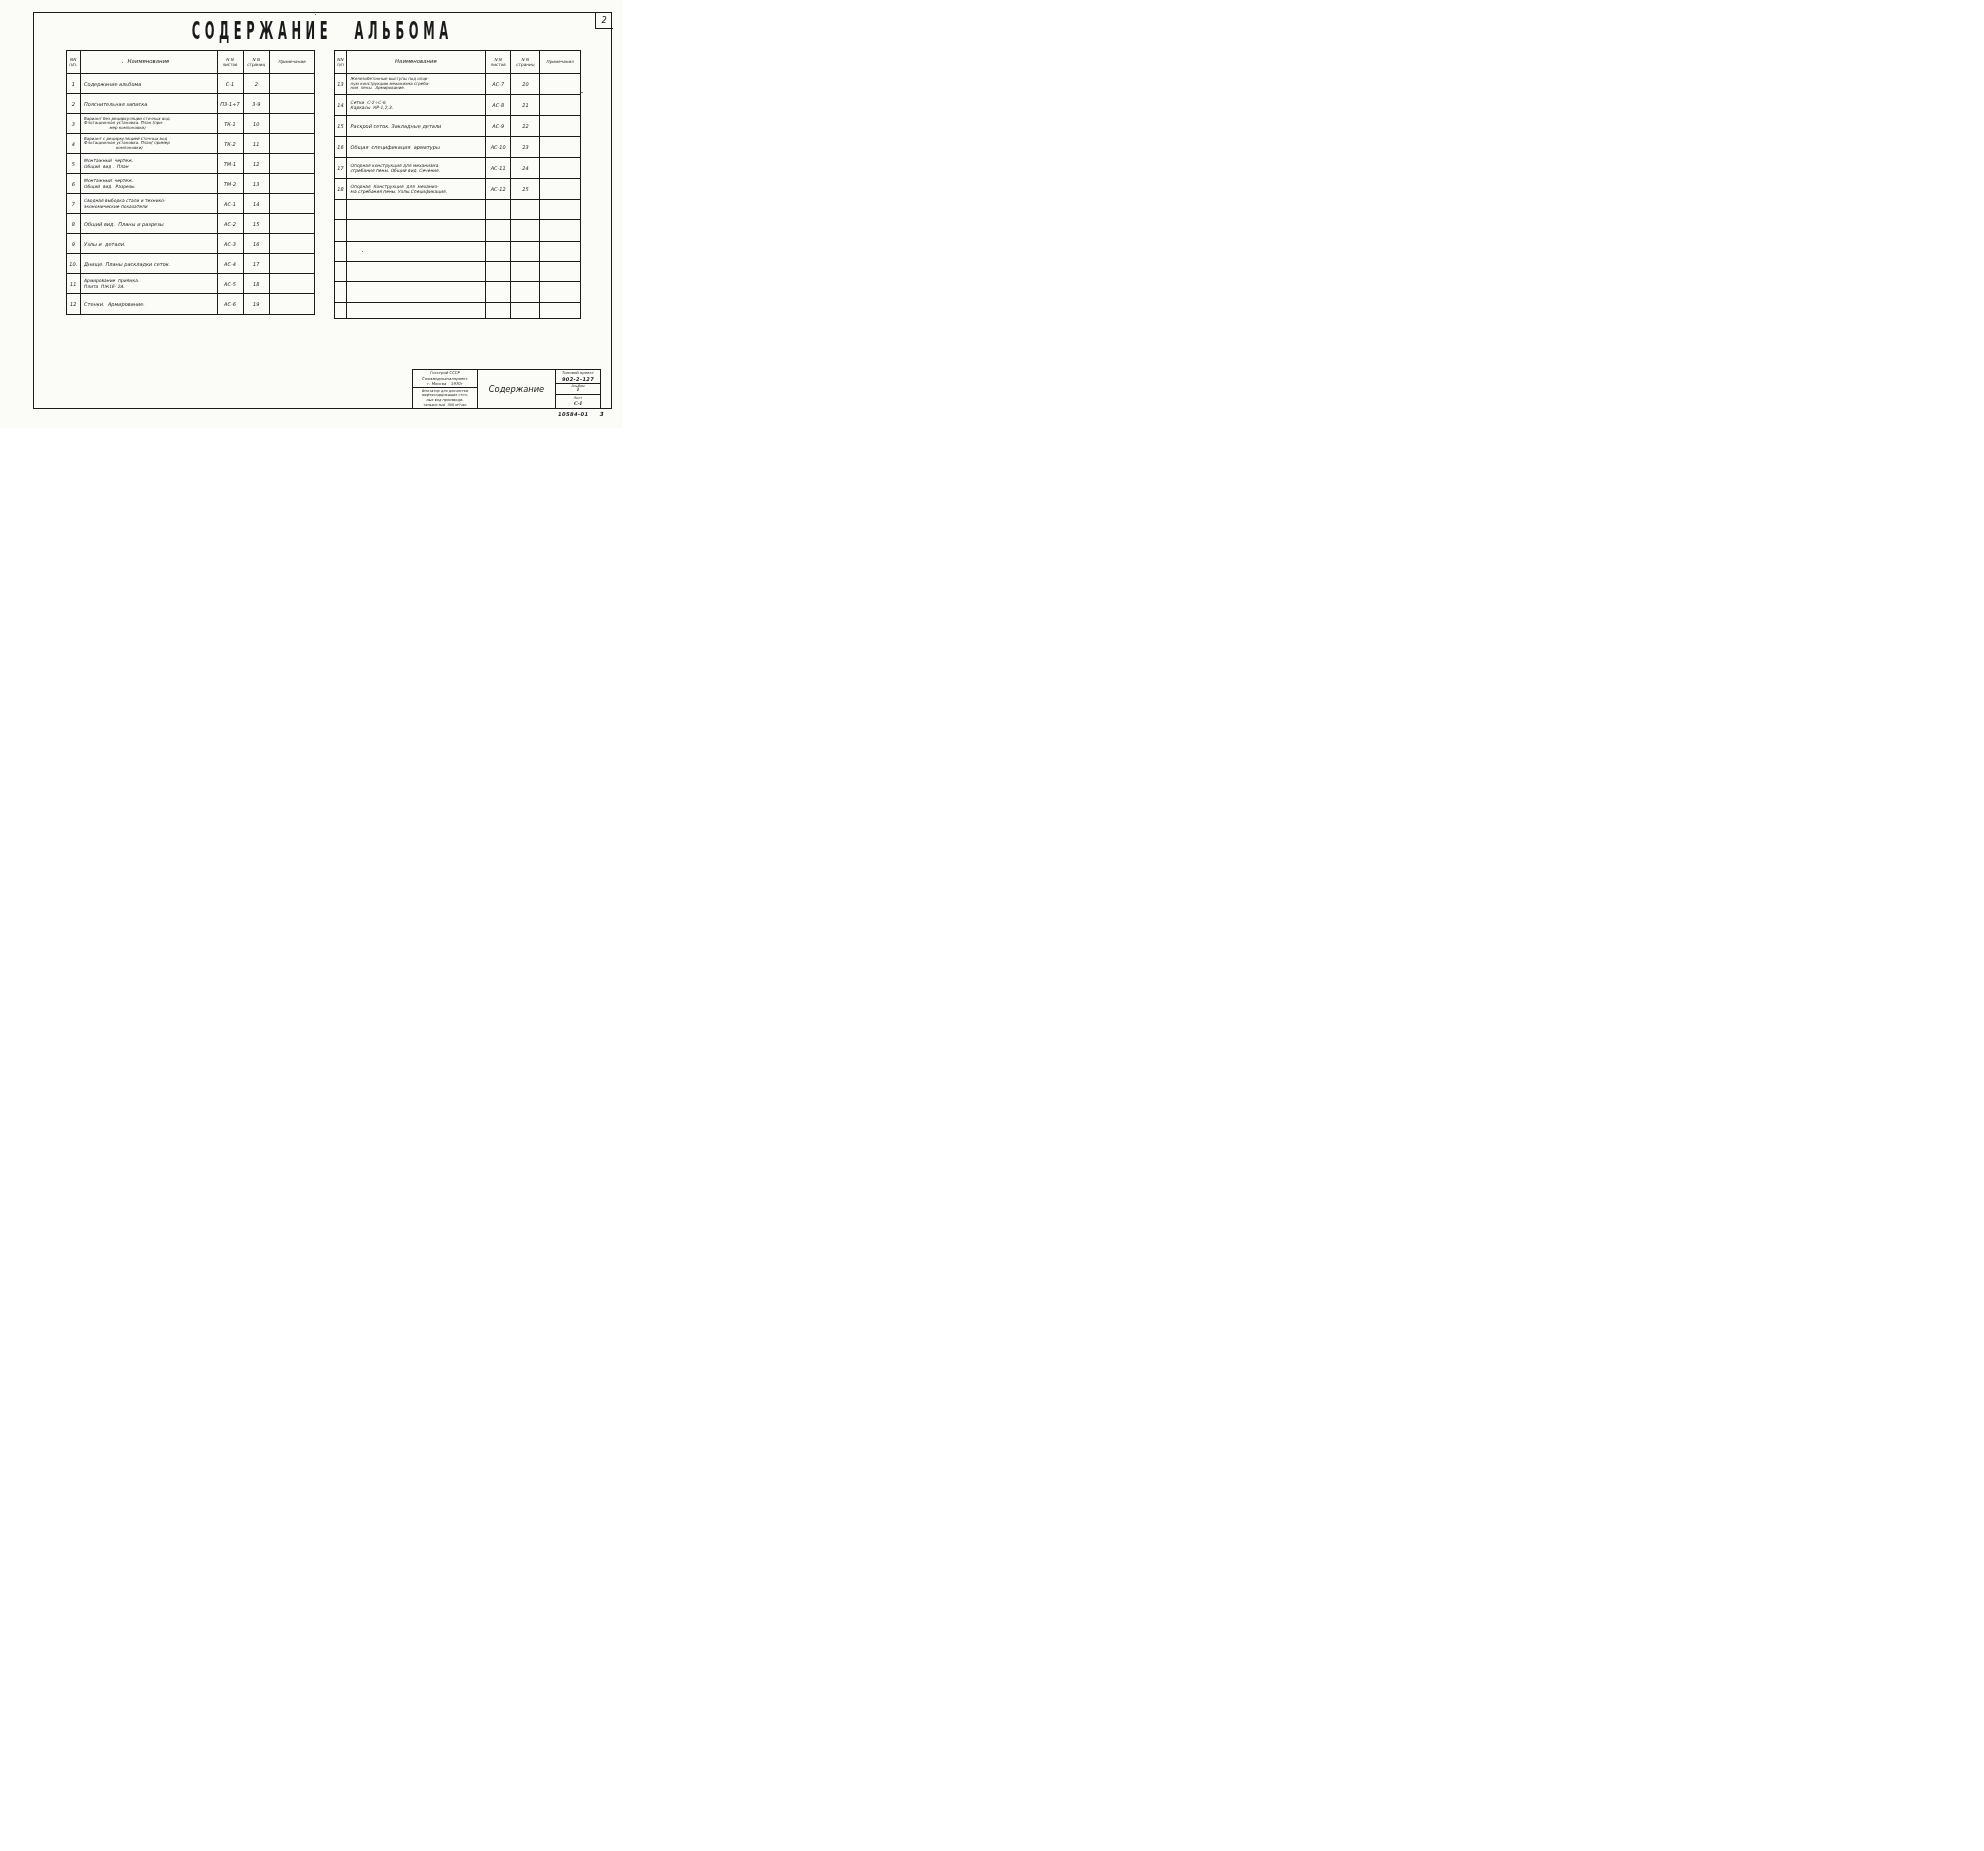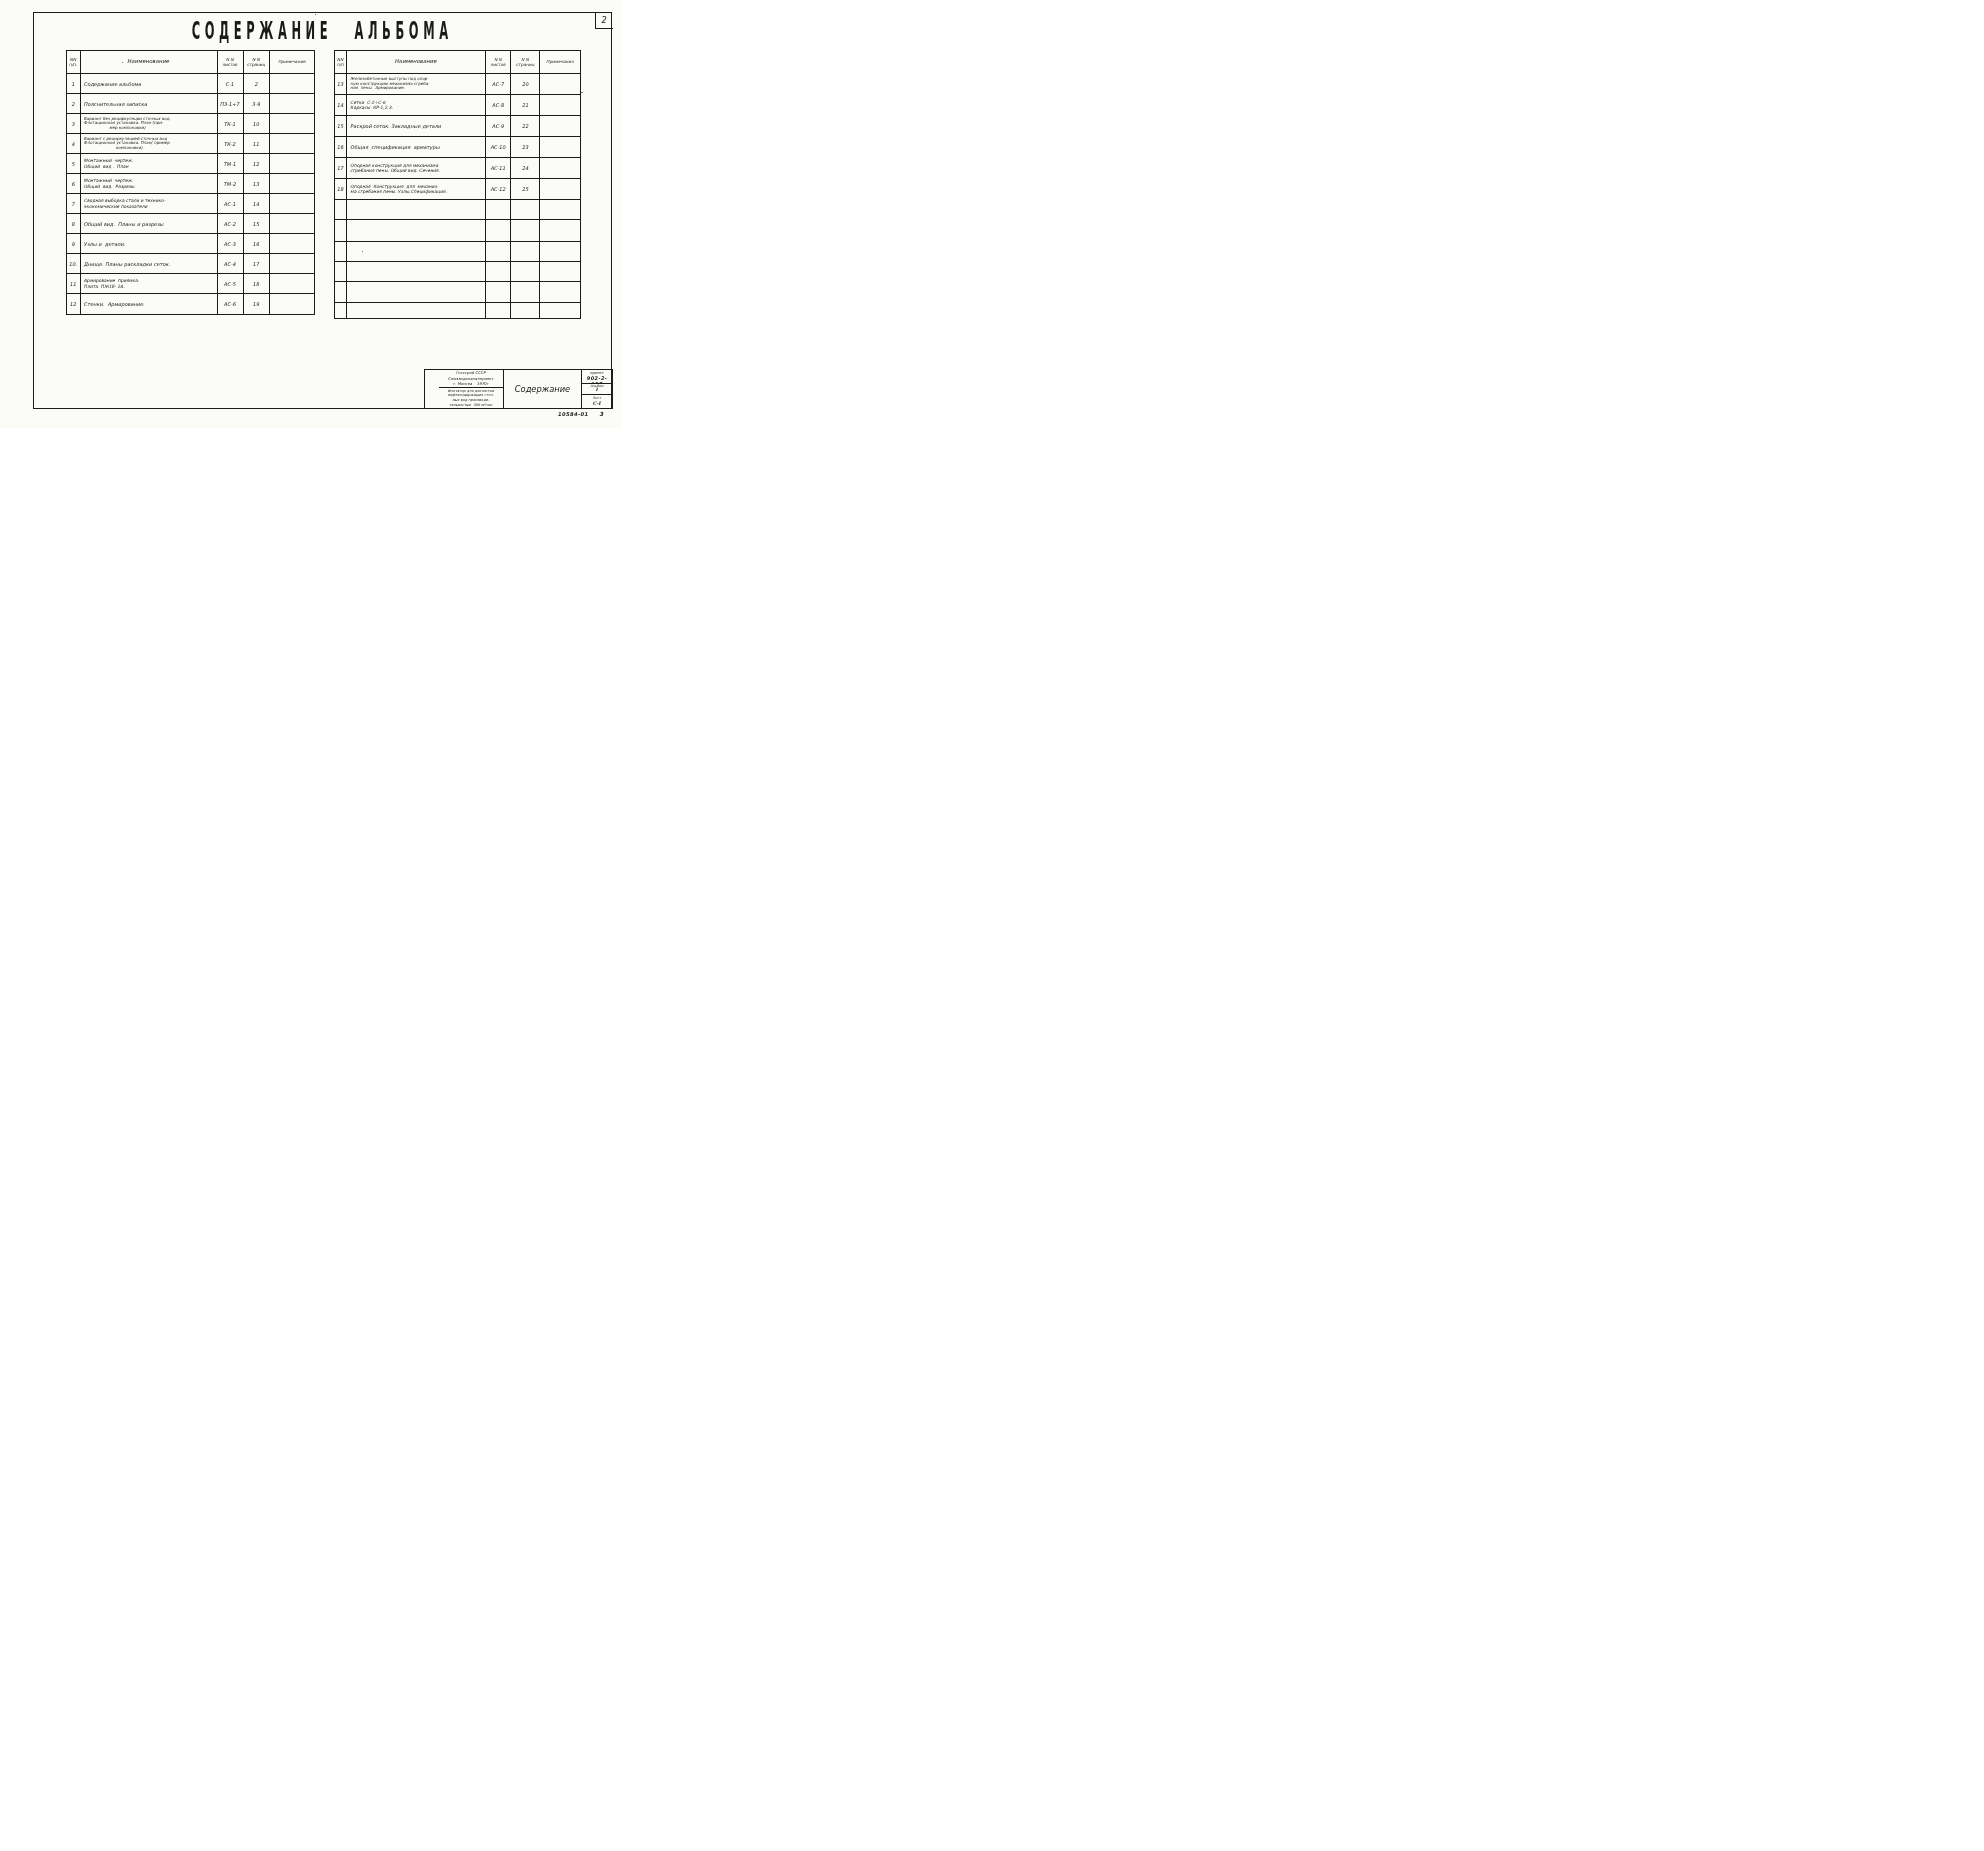--- a/index.html
+++ b/index.html
@@ -58,25 +58,24 @@
   }
   .cell:last-child{border-right:none;}
   .cell span{white-space:pre-wrap;}
   .hdr .cell{font-size:4.2px;line-height:1.3;}
   .hdr .cell.cname{font-size:5.4px;justify-content:center;padding-left:0;}
   .cname{justify-content:flex-start;padding-left:3.6px;text-align:left;}
   .body .cell{font-size:5px;}
   .body .cell.s2{font-size:4.4px;line-height:1.25;}
   .body .cell.s3{font-size:4px;line-height:1.15;}
   .stamp{
-    position:absolute;left:424px;top:369px;width:189px;height:40px;
+    position:absolute;left:412px;top:369px;width:189px;height:40px;
     border:1.2px solid var(--ink);box-sizing:border-box;
     display:grid;grid-template-columns:65px 78px 1fr;
     font-style:italic;
-    padding-left:14px;
   }
   .stamp-col{display:flex;flex-direction:column;border-right:1px solid var(--ink);box-sizing:border-box;}
   .stamp-col:last-child{border-right:none;}
   .stamp-cell{
     border-bottom:1px solid var(--ink);box-sizing:border-box;
     display:flex;flex-direction:column;align-items:center;justify-content:center;
     text-align:center;overflow:hidden;
   }
   .stamp-cell:last-child{border-bottom:none;}
   .org-cell{height:18px;font-size:3.8px;line-height:1.45;}

